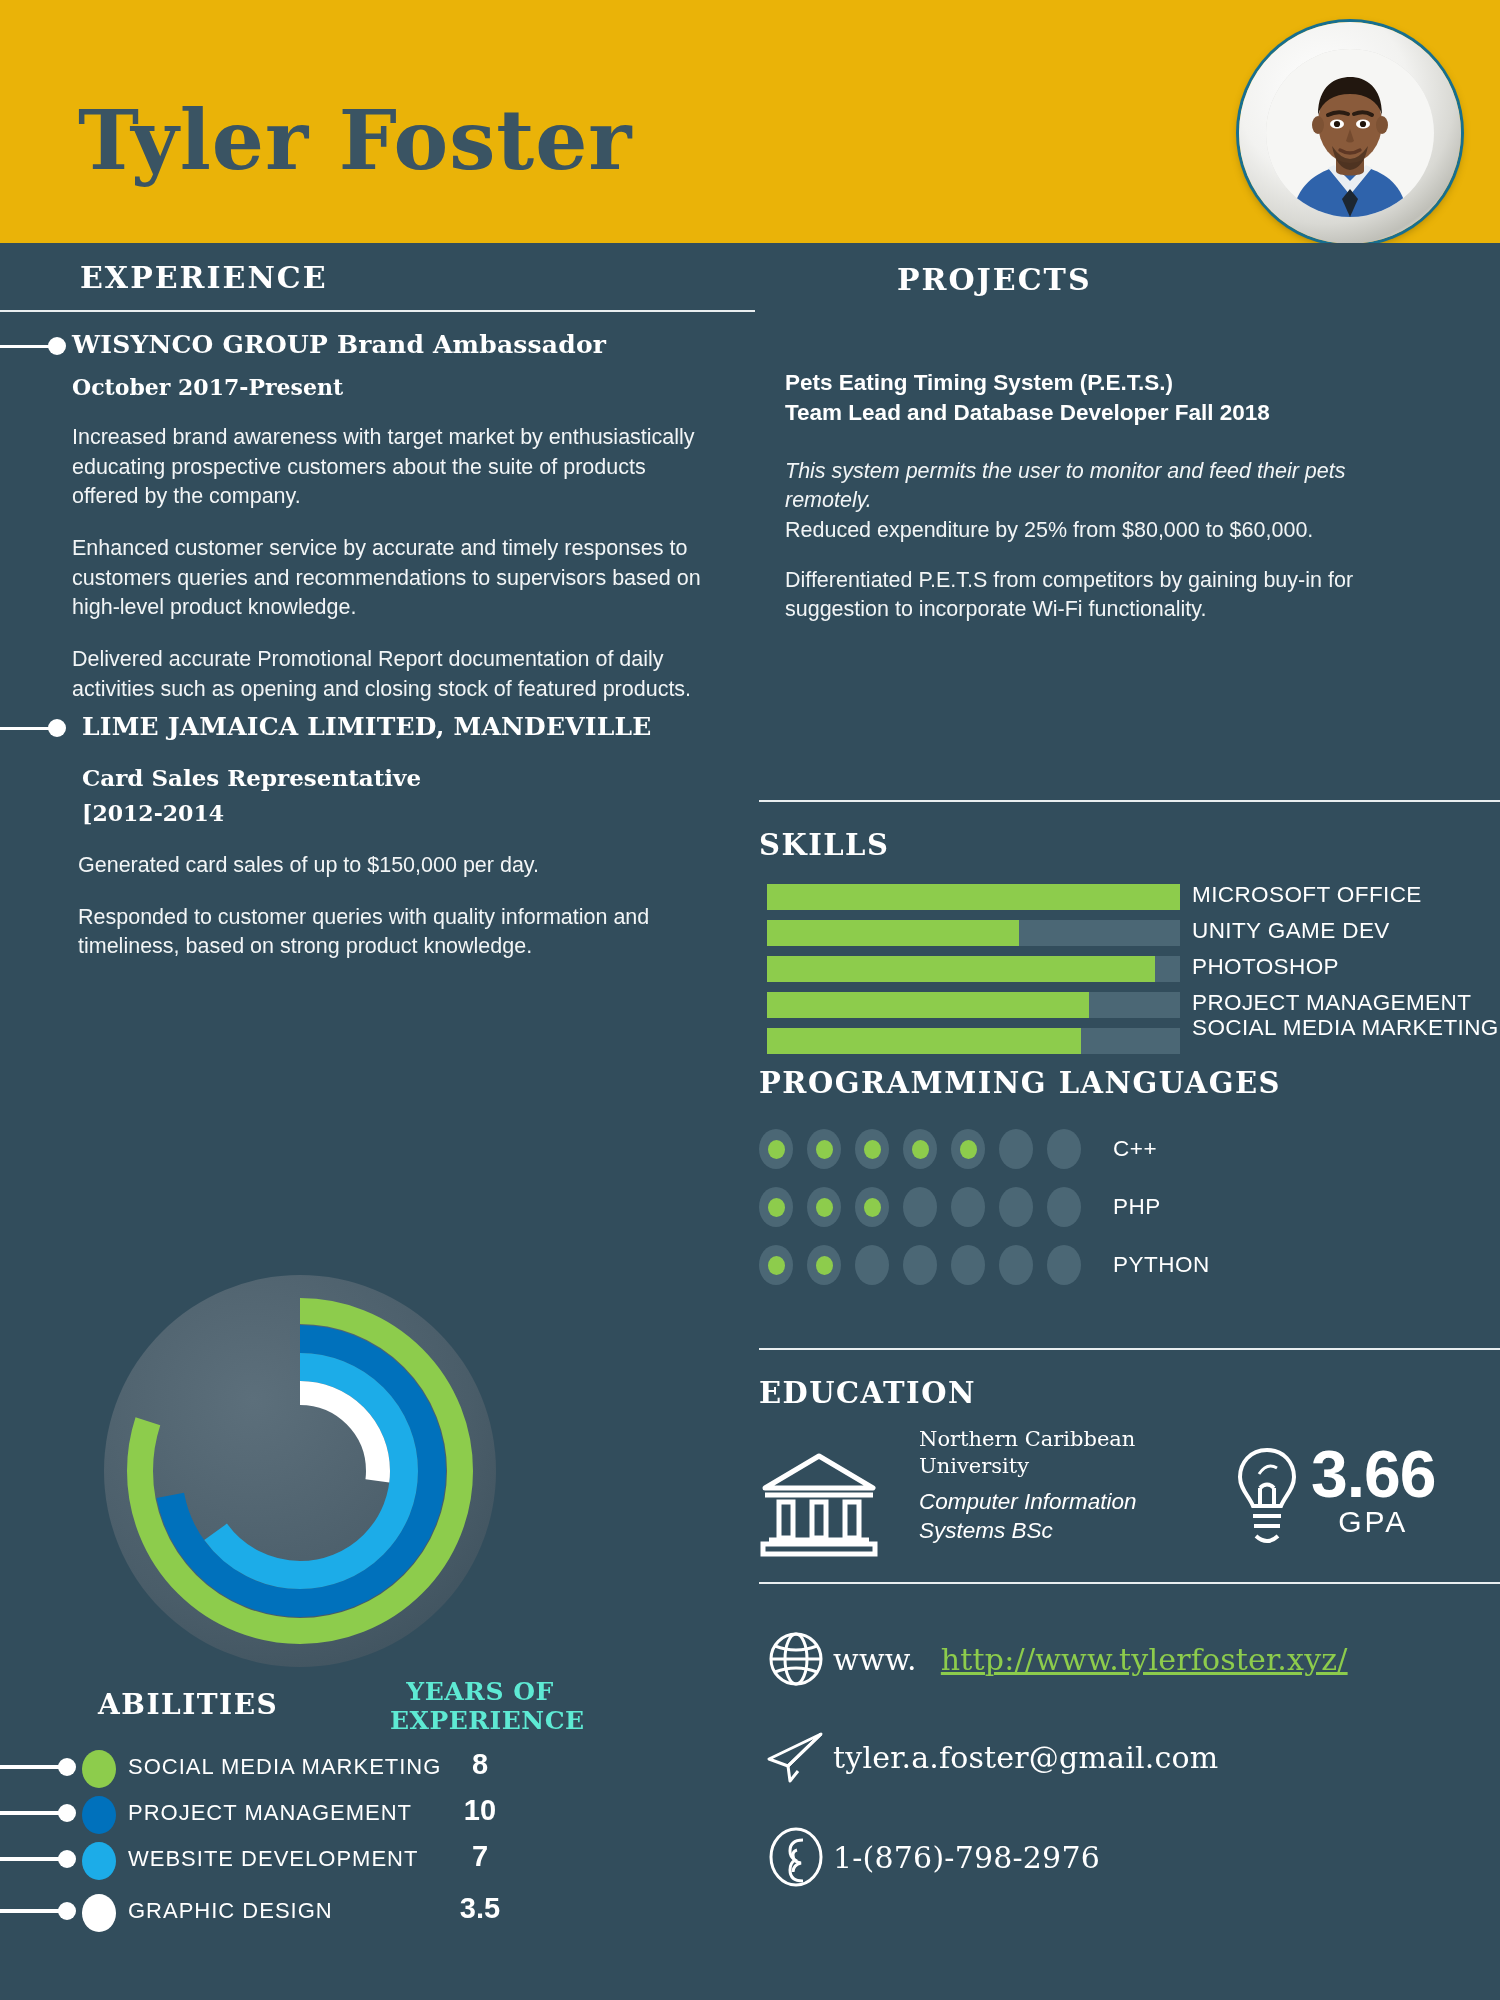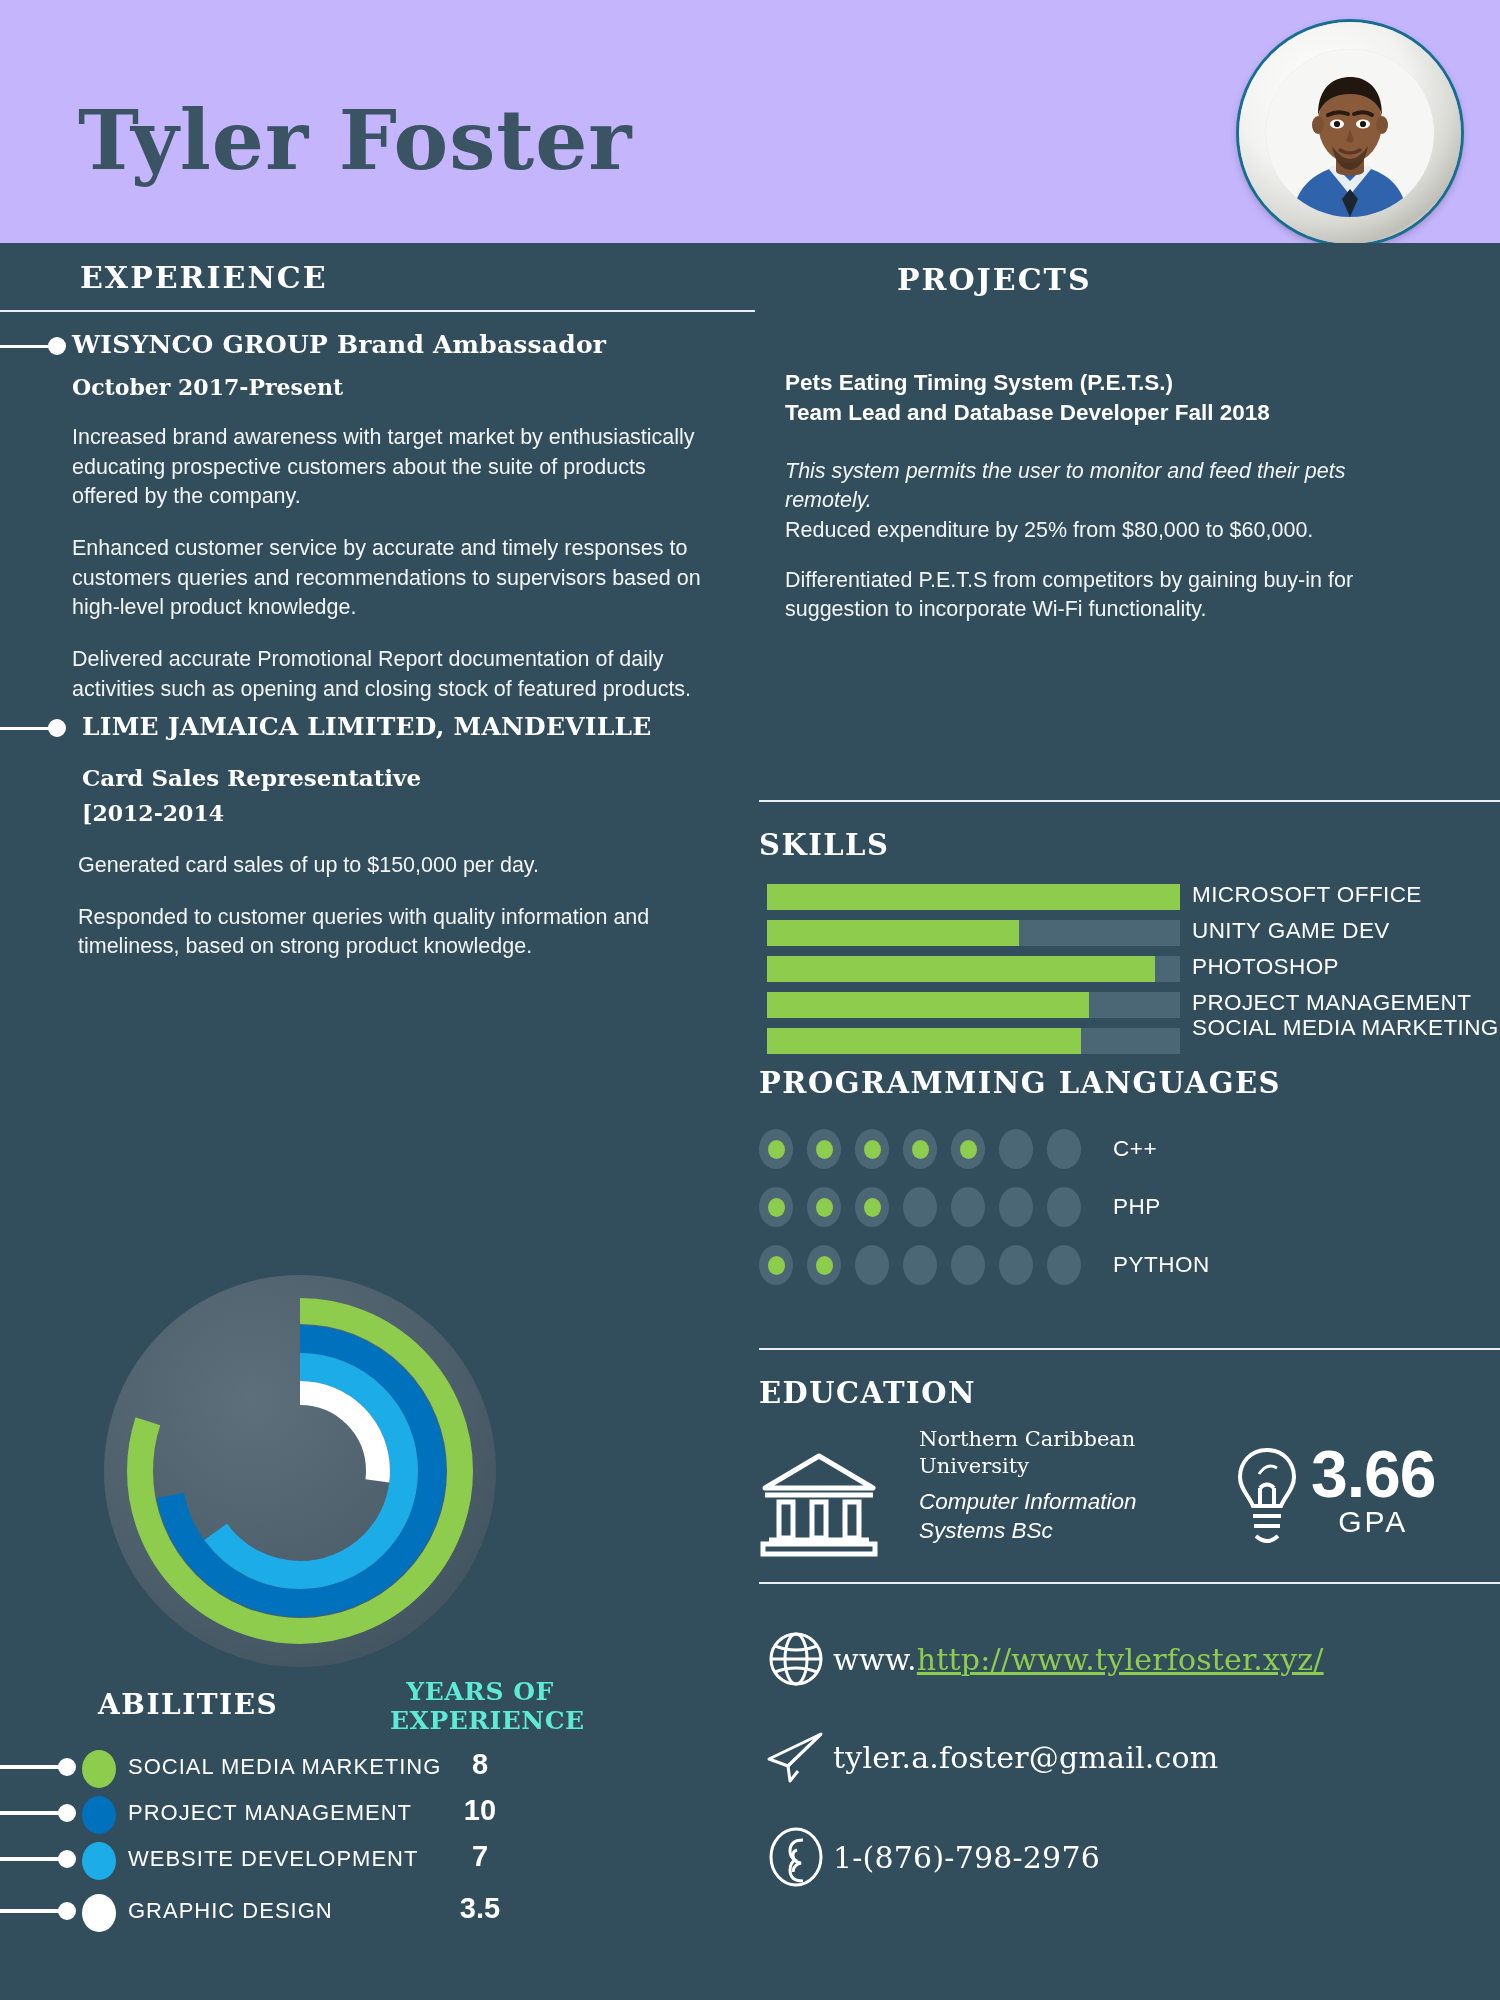--- a/index.html
+++ b/index.html
@@ -7,21 +7,21 @@
     width:1500px;height:2000px;overflow:hidden;
     background:#324d5c;
     font-family:"Liberation Sans", sans-serif;
     position:relative;
   }
   .page{position:relative;width:1500px;height:2000px;overflow:hidden;}
 
   
   .header{
     position:absolute;left:0;top:0;width:1500px;height:243px;
-    background:#c4b5fd;
+    background:#eab308;
   }
   .name{
     position:absolute;left:78px;top:92px;
     font-family:"DejaVu Serif", serif;
     font-weight:700;
     font-size:82px;letter-spacing:1px;
     color:#3a5463;
     white-space:nowrap;
   }
   .photo-wrap{
@@ -131,21 +131,21 @@
   }
   .gpa-lbl{font-size:30px;color:#ffffff;letter-spacing:3px;text-align:center;font-weight:300;}
 
   
   .contact-row{display:flex;align-items:center;margin-bottom:40px;}
   .contact-ico{width:74px;flex:0 0 auto;display:flex;justify-content:center;}
   .contact-txt{
     font-family:"DejaVu Serif", serif;font-size:30px;color:#ffffff;
     letter-spacing:.2px;
   }
-  .link-green{color:#8dcc4c;text-decoration:underline;}
+  .link-green{color:#8dcc4c;text-decoration:underline;margin-left:24px;}
 
   
   .donut{
     position:absolute;left:100px;top:1271px;width:400px;height:400px;
     border-radius:50%;
   }
   .donut svg{display:block;}
 
   
   .abil{position:absolute;left:0px;top:1688px;width:740px;}

